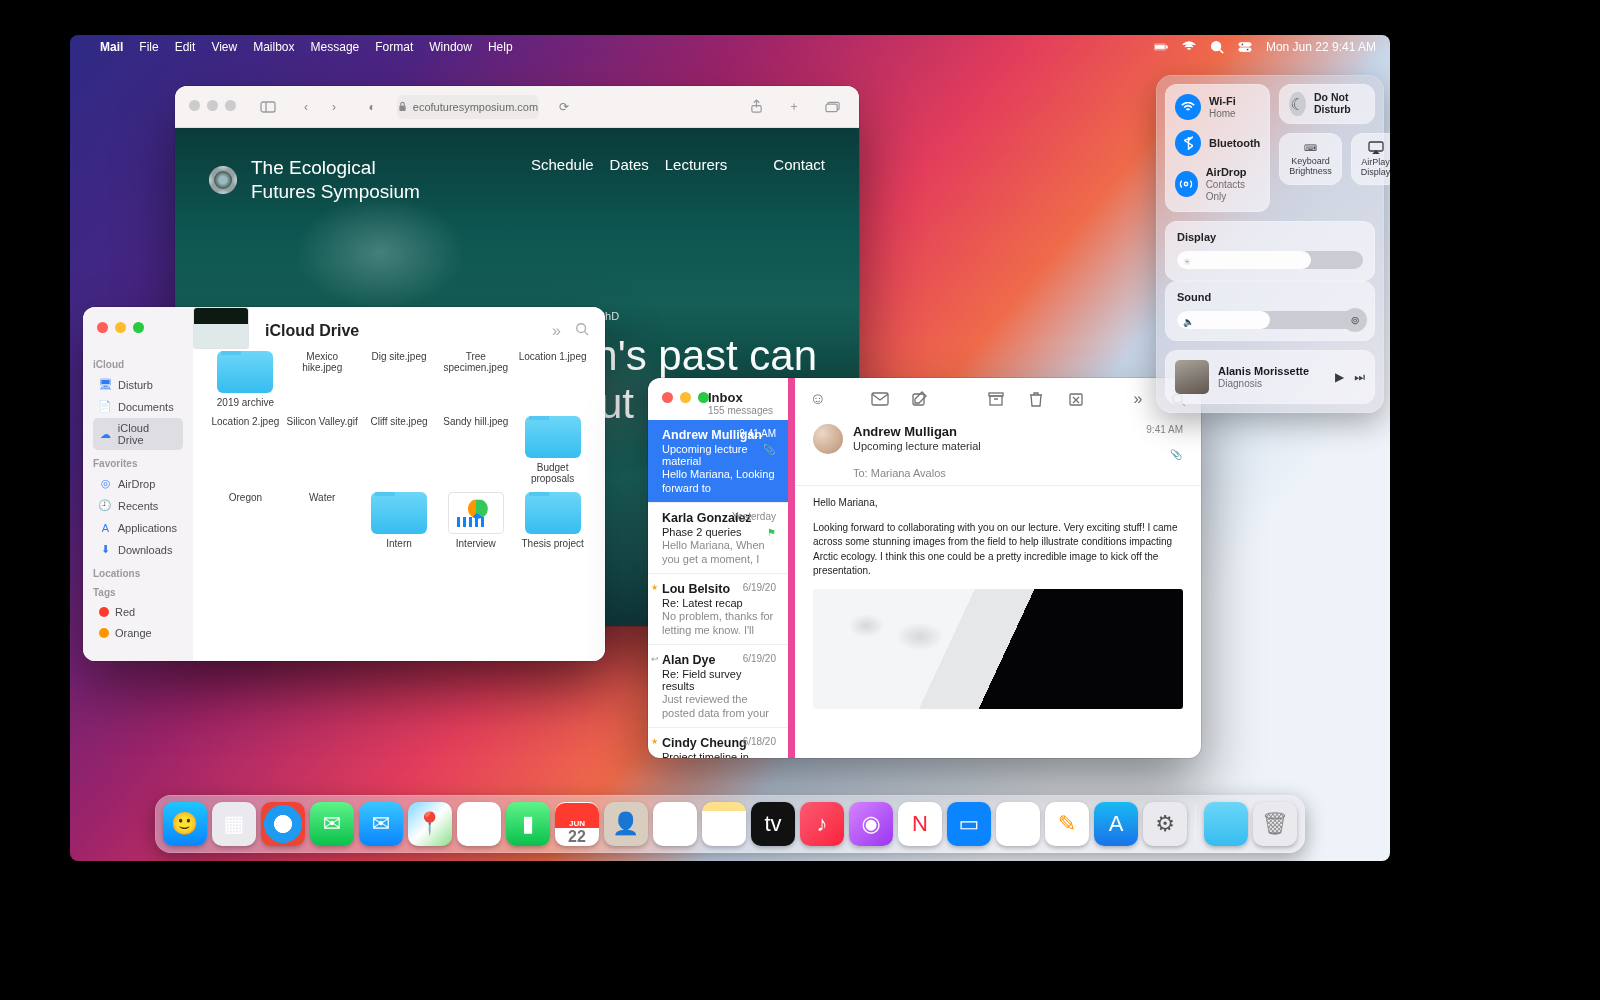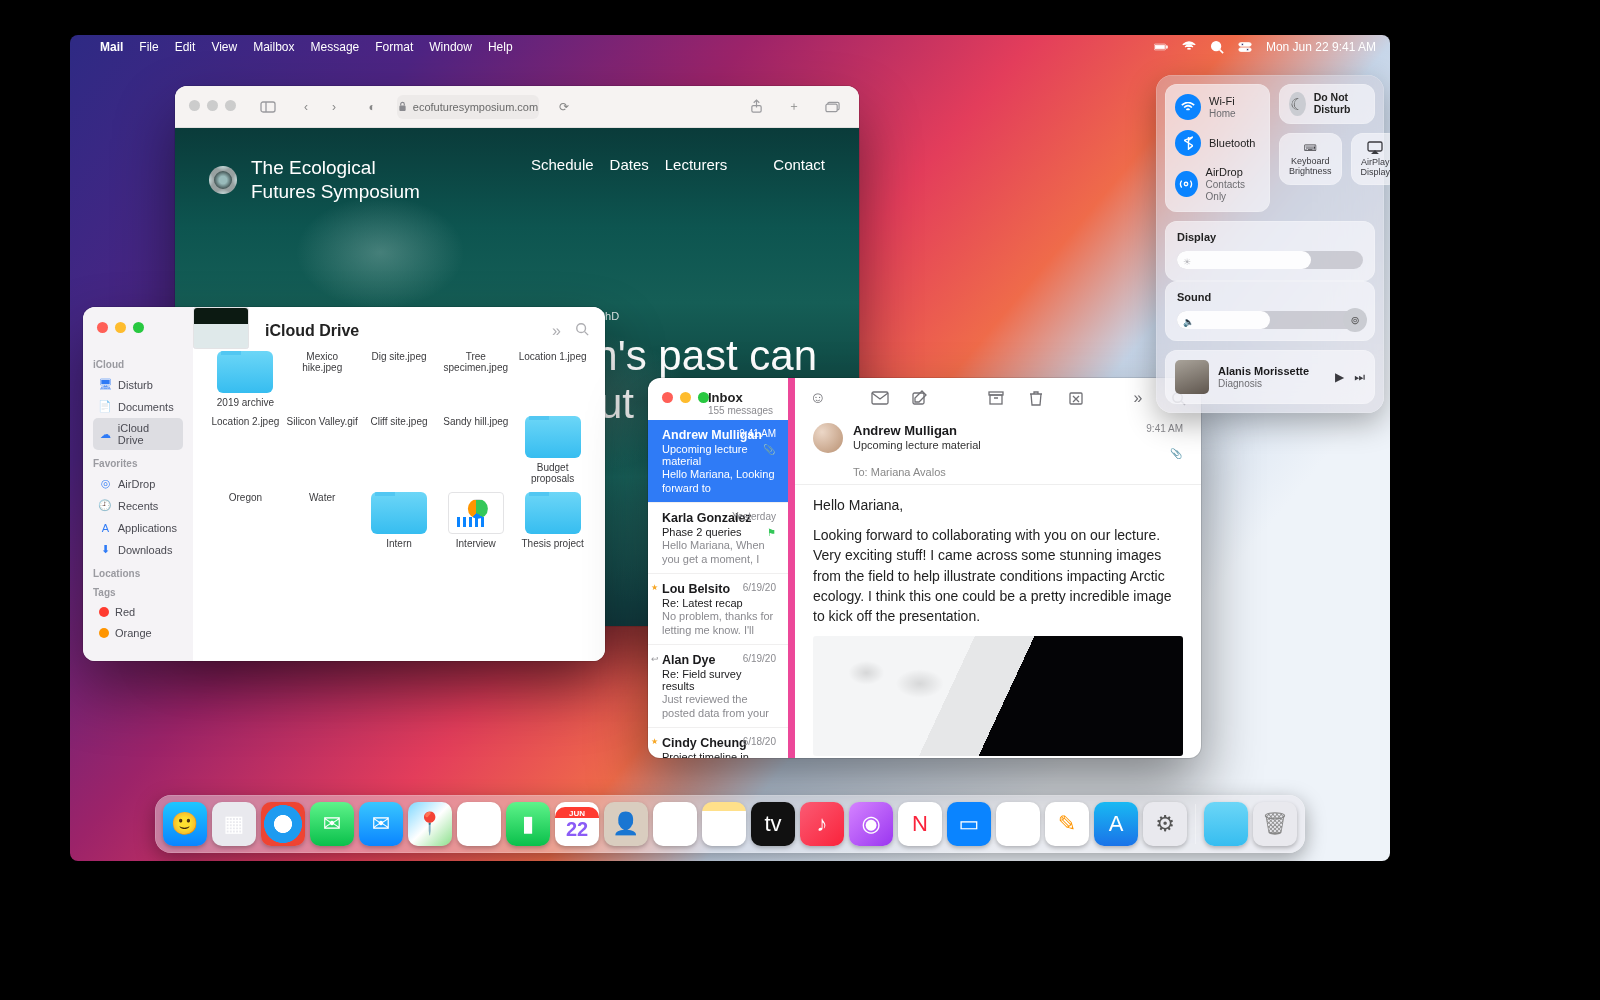--- a/index.html
+++ b/index.html
@@ -82,37 +82,37 @@
 .m-tool{height:42px;display:flex;align-items:center;gap:22px;padding:0 14px;color:#707075;justify-content:flex-start}
 .m-tool .spacer{flex:1}
 .m-tool .ic{width:18px;height:18px;display:flex;align-items:center;justify-content:center}
 .m-meta{padding:4px 18px 6px;display:flex;gap:10px;border-bottom:1px solid #eee}
 .m-avatar{width:30px;height:30px;border-radius:50%;background:radial-gradient(circle at 30% 30%,#ecd7c7,#b99172)}
 .m-meta .info{flex:1;font-size:11px}
 .m-meta .info .nm{font-weight:700;font-size:13px;color:#1a1a1c}
 .m-meta .info .sb{color:#333;margin-top:1px}
 .m-meta .info .to{color:#888;margin-top:15px}
 .m-meta .mtime{font-size:10px;color:#8a8a8f;text-align:right}
-.m-body{padding:10px 18px;font-size:14px;color:#222;line-height:1.45;overflow:hidden}
+.m-body{padding:10px 18px;font-size:10px;color:#222;line-height:1.45;overflow:hidden}
 .m-body p{margin-bottom:10px}
 .m-img{width:100%;height:120px;border-radius:3px;background:
  linear-gradient(115deg,#f4f5f6 0 38%,#e6e7e8 38% 52%,#040406 52% 100%);
  position:relative}
 .m-img::after{content:"";position:absolute;left:0;top:8px;width:48%;height:60%;background:
  radial-gradient(30px 20px at 30% 40%,rgba(0,0,0,.12),transparent 60%),
  radial-gradient(40px 24px at 60% 55%,rgba(0,0,0,.12),transparent 60%);}
 
 #cc{position:absolute;right:6px;top:40px;width:228px;border-radius:16px;background:rgba(210,205,215,.42);backdrop-filter:blur(30px);padding:9px;box-shadow:0 10px 30px rgba(0,0,0,.3),inset 0 0 0 .5px rgba(255,255,255,.3)}
 .cc-row{display:flex;gap:9px;margin-bottom:9px}
 .cc-card{background:rgba(250,250,253,.62);border-radius:12px;padding:10px;box-shadow:inset 0 0 0 .5px rgba(255,255,255,.4)}
 .cc-net{flex:1;display:flex;flex-direction:column;gap:10px;padding:10px}
 .cc-net .ni{display:flex;align-items:center;gap:8px}
 .cc-net .bubble{width:26px;height:26px;border-radius:50%;background:#0a84ff;color:#fff;display:flex;align-items:center;justify-content:center;font-size:13px}
 .cc-net .lbl{font-size:11px;line-height:1.1}
-.cc-net .lbl b{display:block;font-weight:400;color:#222}
+.cc-net .lbl b{display:block;font-weight:700;color:#222}
 .cc-net .lbl span{color:#6c6c70;font-size:10px}
 .cc-col{width:96px;display:flex;flex-direction:column;gap:9px}
 .cc-dnd{display:flex;align-items:center;gap:8px;height:40px}
 .cc-dnd .moon{width:24px;height:24px;border-radius:50%;background:#caccd2;display:flex;align-items:center;justify-content:center;color:#555}
 .cc-dnd .lbl{font-size:10.5px;font-weight:600;color:#222;line-height:1.1}
 .cc-two{display:flex;gap:9px}
 .cc-mini{flex:1;height:52px;display:flex;flex-direction:column;align-items:center;justify-content:center;gap:3px;font-size:9px;color:#3a3a3f;text-align:center}
 .cc-slider-card{padding:10px 12px 12px}
 .cc-slider-card h6{font-size:11px;font-weight:600;color:#222;margin-bottom:8px}
 .cc-slider{height:18px;border-radius:10px;background:rgba(140,140,148,.35);position:relative}
@@ -591,22 +591,22 @@
   <div class="dock" id="dock">
       <div class="app" style="background: linear-gradient(rgb(30, 198, 255), rgb(10, 132, 255));">🙂</div>
       <div class="app" style="background: rgb(233, 233, 238);">▦</div>
       <div class="app" style="background: radial-gradient(circle, rgb(255, 255, 255) 28%, rgb(30, 155, 240) 30%, rgb(30, 155, 240) 60%, rgb(238, 68, 51) 62%);"></div>
       <div class="app" style="background: linear-gradient(rgb(94, 243, 138), rgb(10, 192, 75));">✉</div>
       <div class="app" style="background: linear-gradient(rgb(57, 198, 255), rgb(10, 132, 255));">✉</div>
       <div class="app" style="background: linear-gradient(135deg, rgb(127, 215, 255), rgb(255, 255, 255) 50%, rgb(140, 224, 140));">📍</div>
       <div class="app" style="background: rgb(255, 255, 255);">✿</div>
       <div class="app" style="background: linear-gradient(rgb(94, 243, 138), rgb(10, 192, 75));">▮</div>
       <div class="app" style="background: rgb(255, 255, 255); color: rgb(221, 51, 51); flex-direction: column; font-size: 9px; font-weight: 700;">
-        <div style="background:#ff3b30;color:#fff;font-size:8px;width:100%;text-align:center;border-radius:10px 10px 0 0;padding-top:2px">JUN</div>
-        <div style="font-size:20px;color:#8b5cf6">22</div>
+        <div style="background:#ff3b30;color:#fff;font-size:8px;width:100%;text-align:center;border-radius:10px 10px 0 0;padding-top:16px">JUN</div>
+        <div style="font-size:16px;color:#737373">22</div>
       </div>
       <div class="app" style="background: rgb(217, 205, 191);">👤</div>
       <div class="app" style="background: rgb(255, 255, 255);">≣</div>
       <div class="app" style="background: linear-gradient(rgb(255, 224, 138) 20%, rgb(255, 255, 255) 21%);"></div>
       <div class="app" style="background: rgb(17, 17, 17);">tv</div>
       <div class="app" style="background: linear-gradient(135deg, rgb(251, 91, 116), rgb(250, 35, 59));">♪</div>
       <div class="app" style="background: linear-gradient(135deg, rgb(213, 131, 255), rgb(154, 54, 240));">◉</div>
       <div class="app" style="background: rgb(255, 255, 255); color: rgb(250, 35, 59);">N</div>
       <div class="app" style="background: rgb(10, 132, 255);">▭</div>
       <div class="app" style="background: rgb(255, 255, 255);">▥</div>

